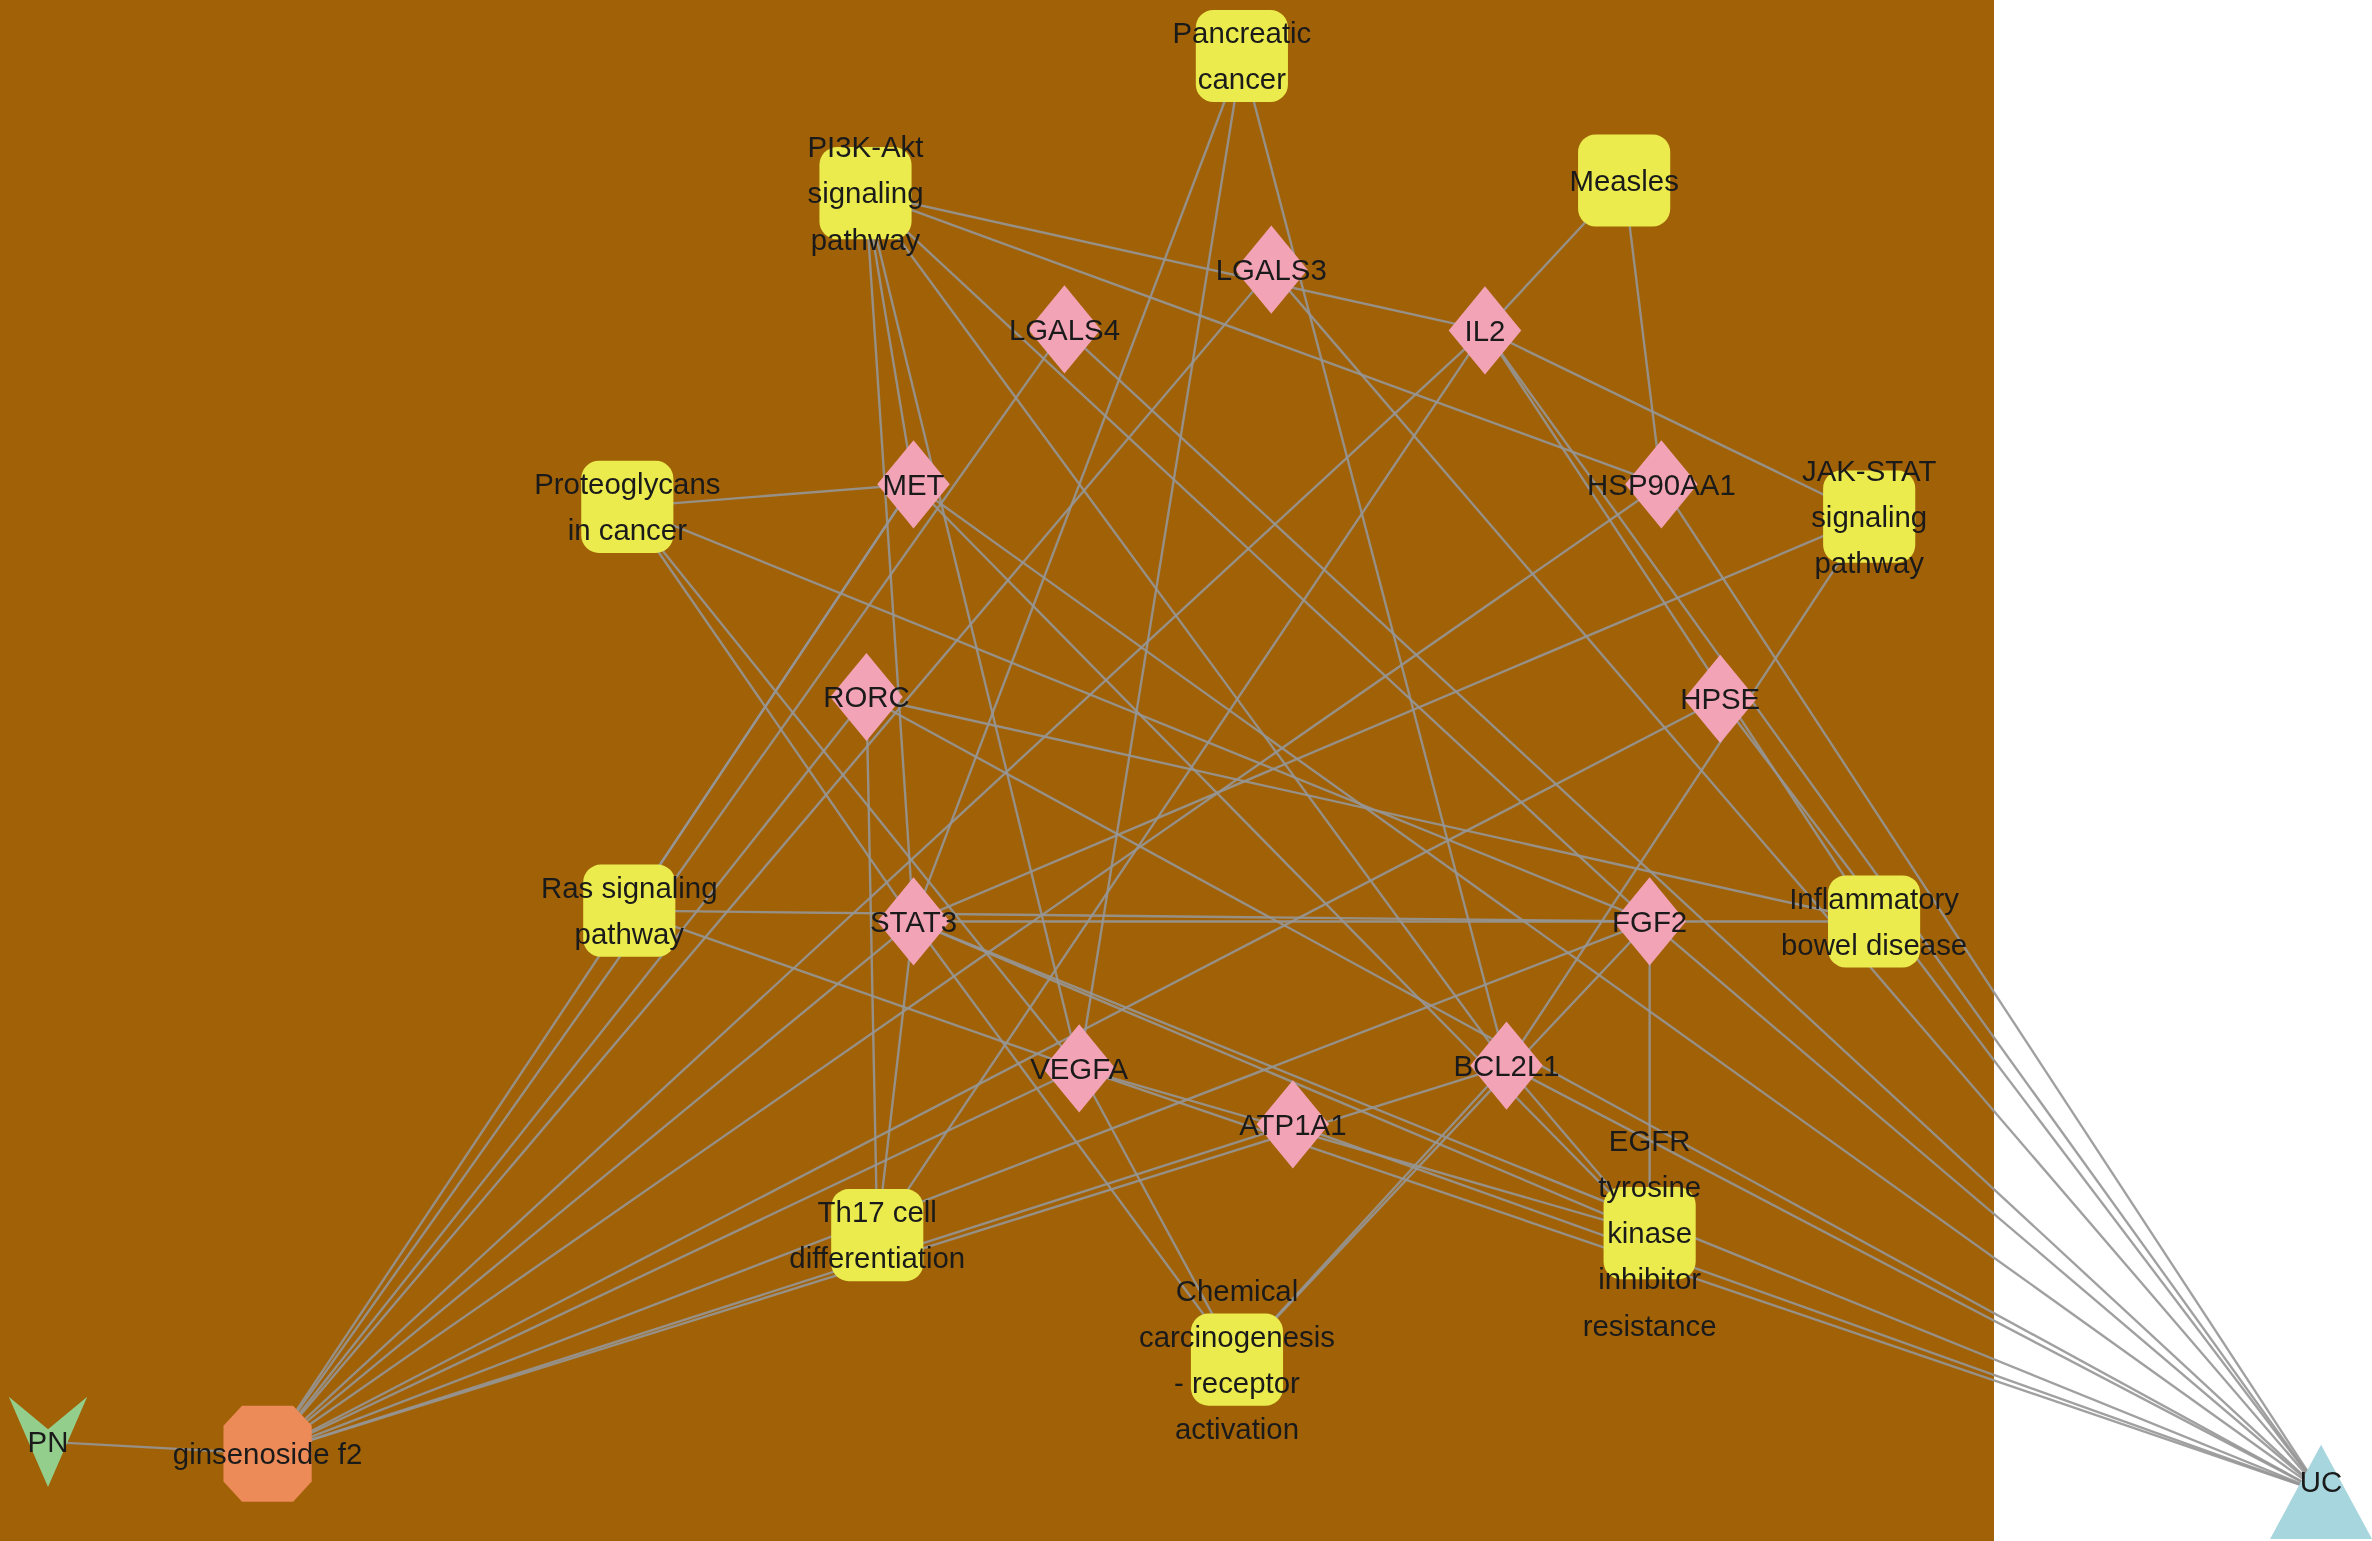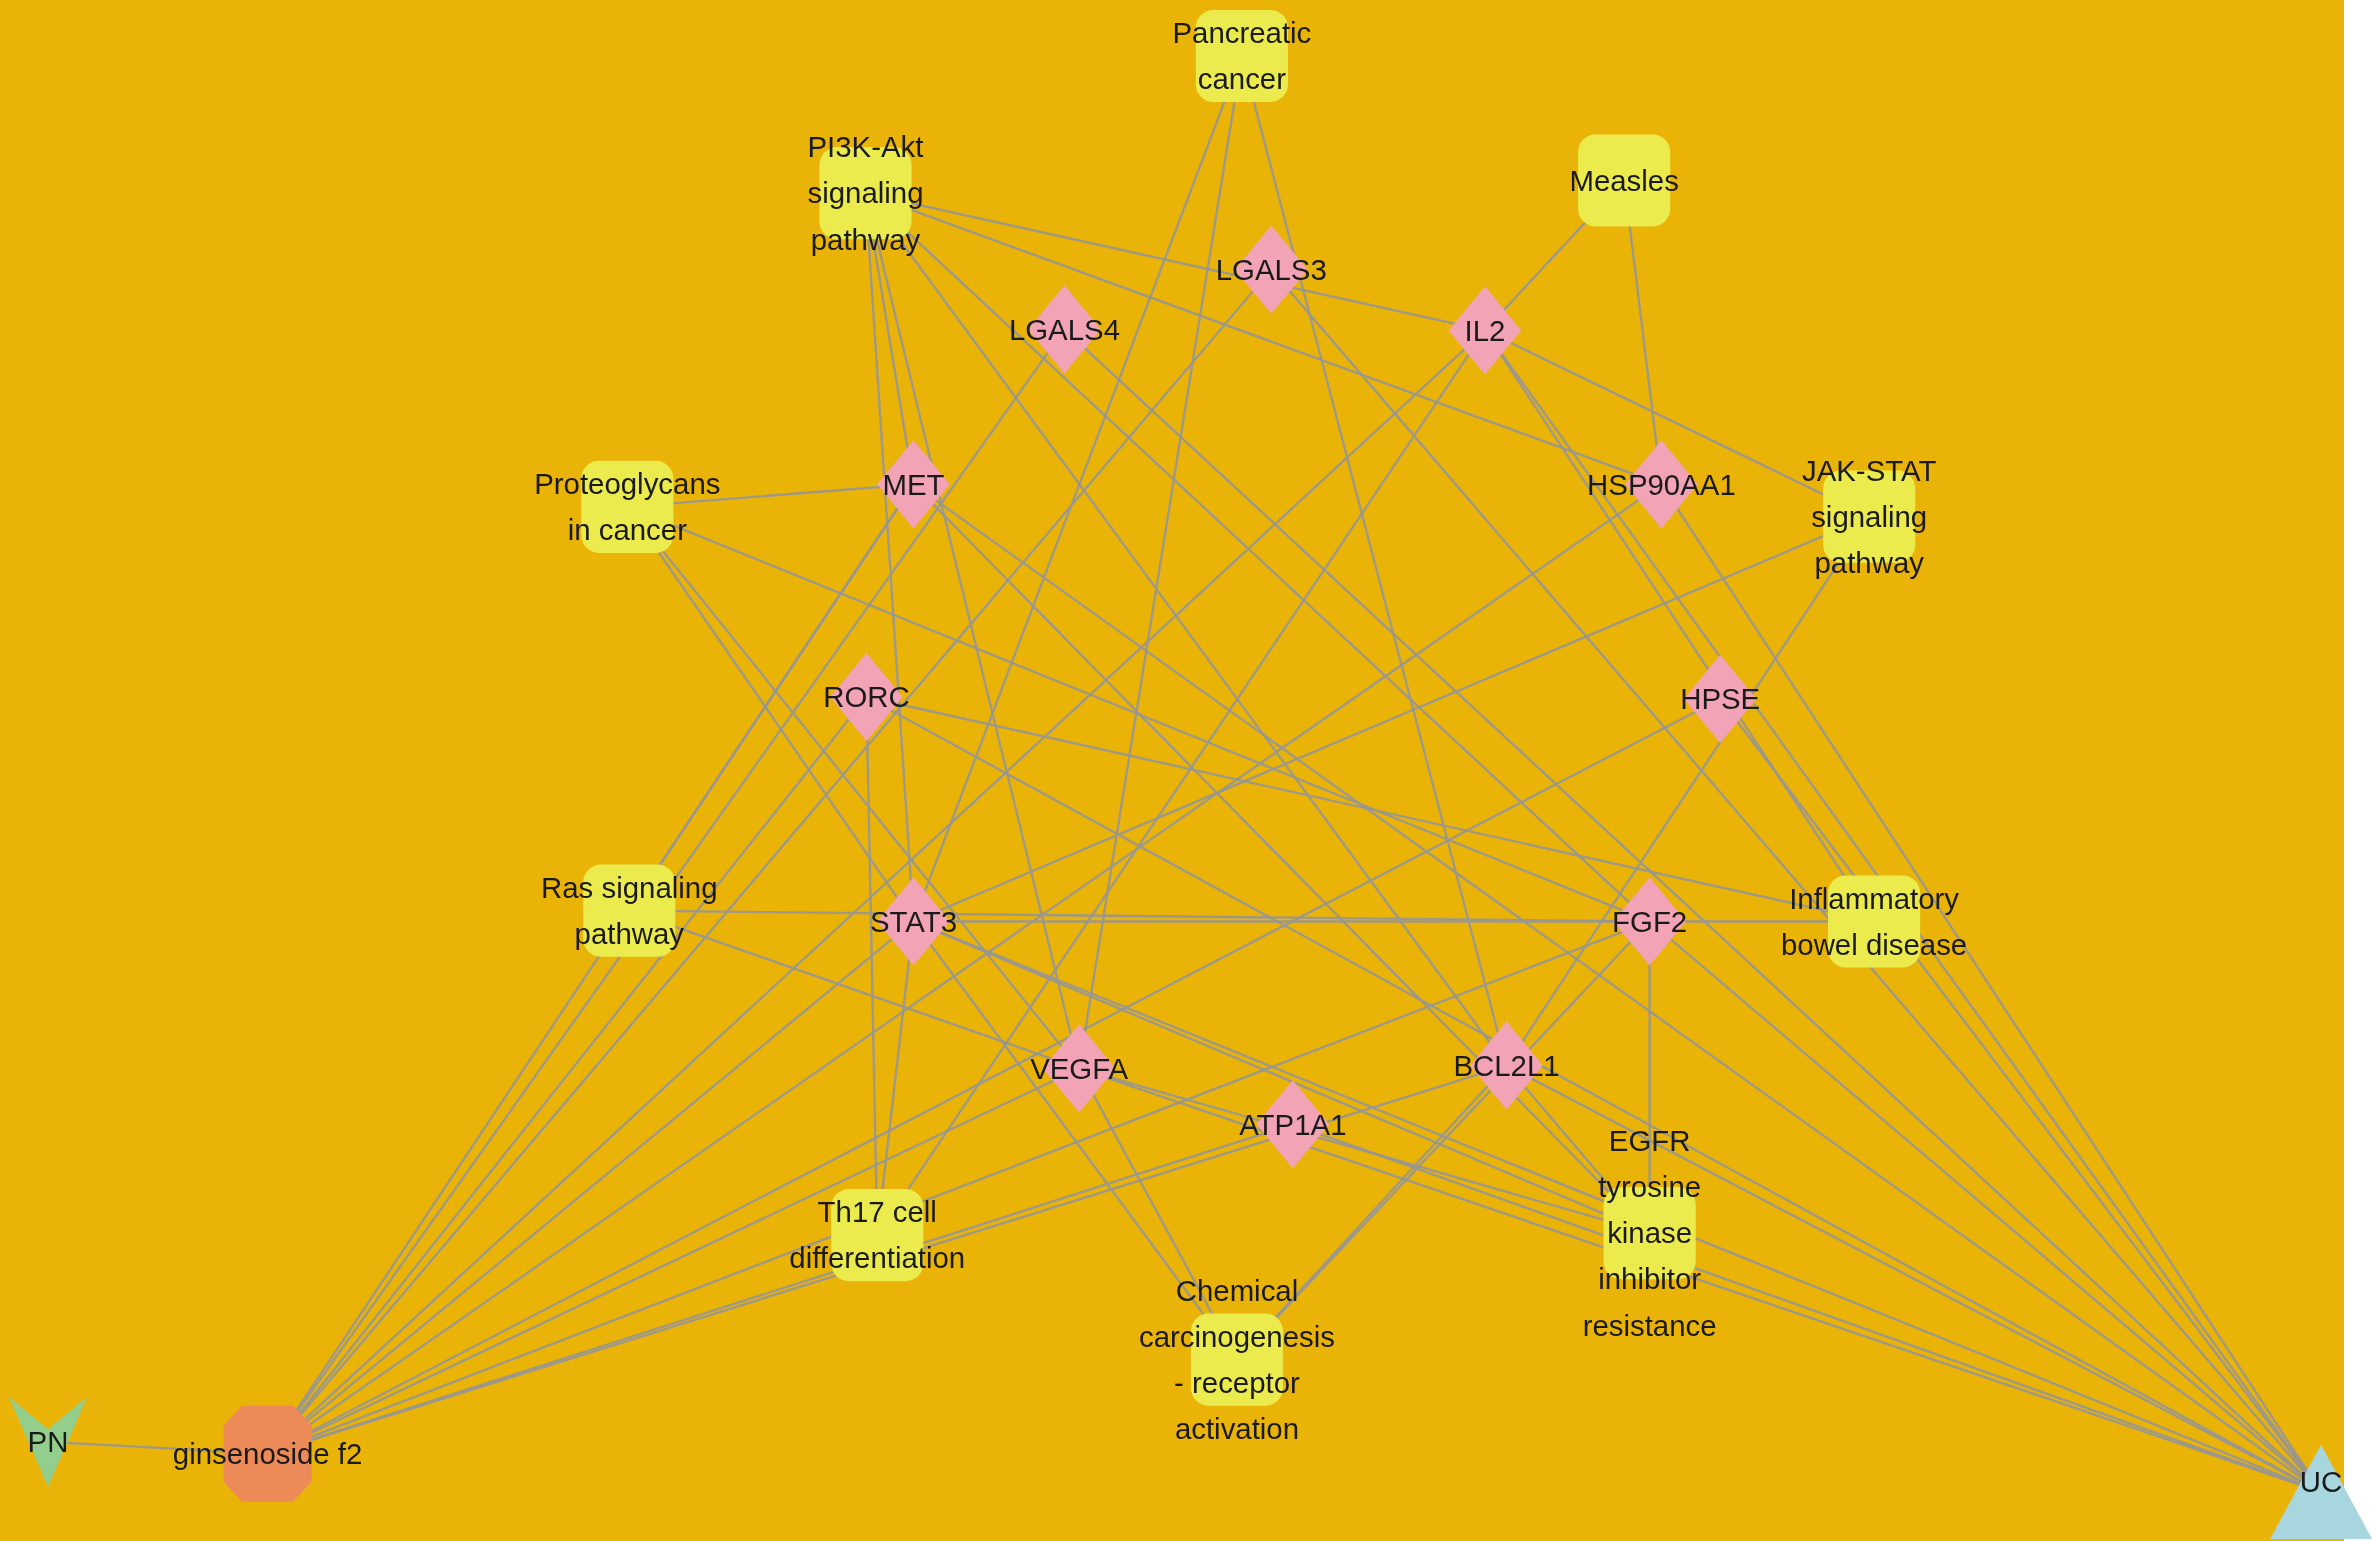--- a/index.html
+++ b/index.html
@@ -6,23 +6,23 @@
     margin: 0;
     padding: 0;
     background: #ffffff;
     width: 2373px;
     height: 1542px;
     overflow: hidden;
     font-family: "Liberation Sans", sans-serif;
   }
   #network-wrap {
     position: relative;
-    width: 2344px;
+    width: 1994px;
     height: 1542px;
-    background: #eab308;
+    background: #a16207;
   }
   svg text {
     font-family: "Liberation Sans", sans-serif;
     font-weight: 400;
   }
 </style>
 </head>
 <body>
 
 <div id="network-wrap">

